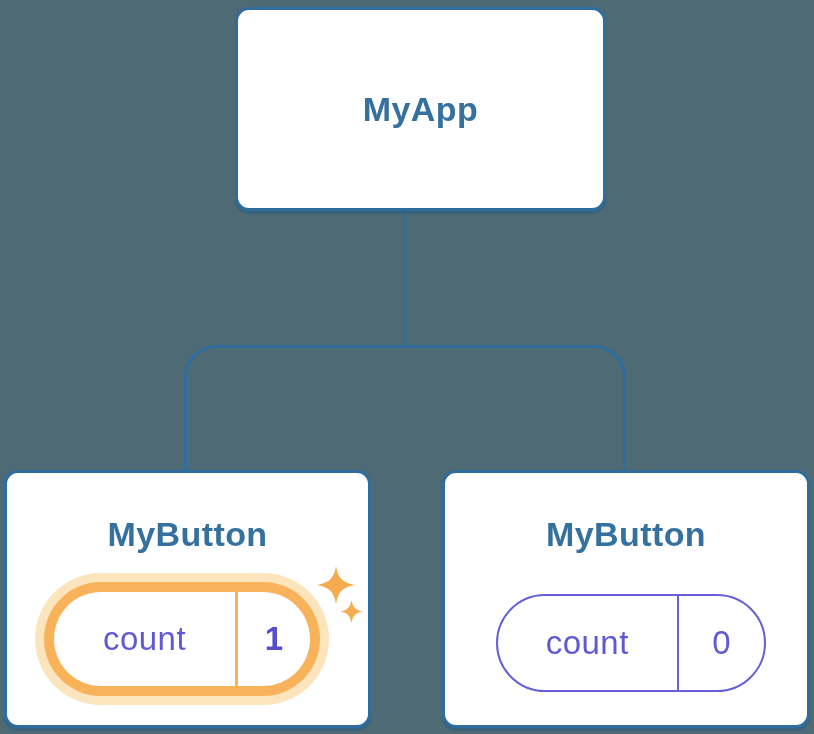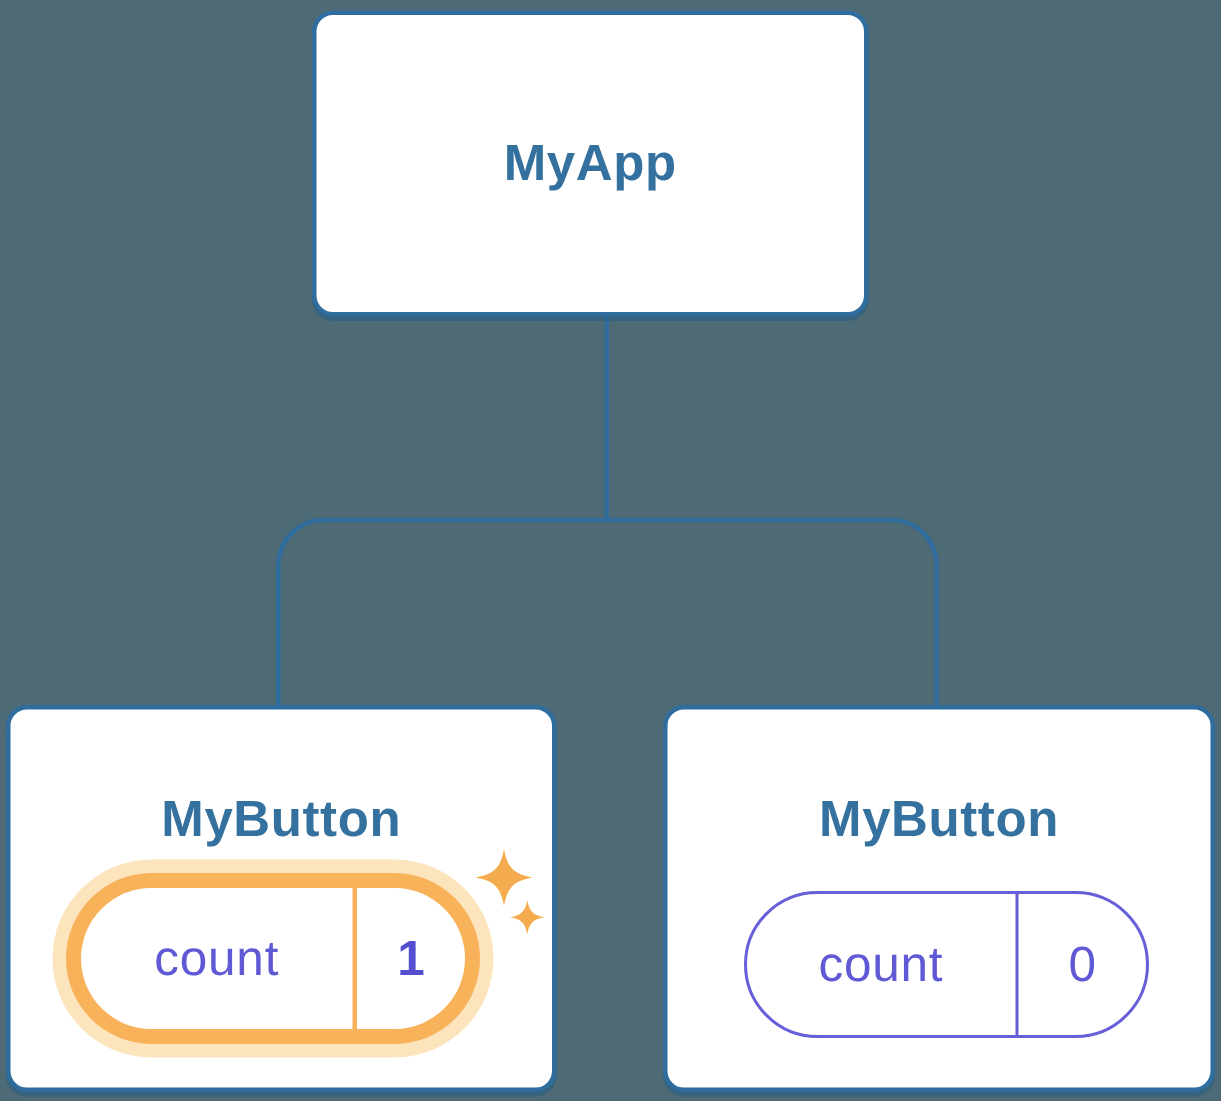--- a/index.html
+++ b/index.html
@@ -30,37 +30,37 @@
 
   
   .card {
     position: absolute;
     background: #ffffff;
     border: 3px solid #2e6d9e;
     border-radius: 14px;
     box-shadow: 0 3px 0 rgba(40, 92, 134, 0.55);
   }
   .card-root {
-    left: 208px; top: 7px;
+    left: 235px; top: 7px;
     width: 371px; height: 204px;
     display: flex; align-items: center; justify-content: center;
   }
   .card-child-left  { left: 4px;   top: 470px; width: 367px; height: 258px; }
   .card-child-right { left: 442px; top: 470px; width: 368px; height: 258px; }
 
   .card-title {
     color: #35719f;
     font-size: 34px;
     font-weight: 700;
     letter-spacing: 0.4px;
     text-align: center;
   }
   .child-title {
     display: block;
-    margin-top: 54px;
+    margin-top: 42px;
   }
 
   
   .pill-plain {
     position: absolute;
     left: 51px; top: 121px;
     width: 270px; height: 98px;
     border: 2.5px solid #675fd8;
     border-radius: 999px;
     display: flex;

